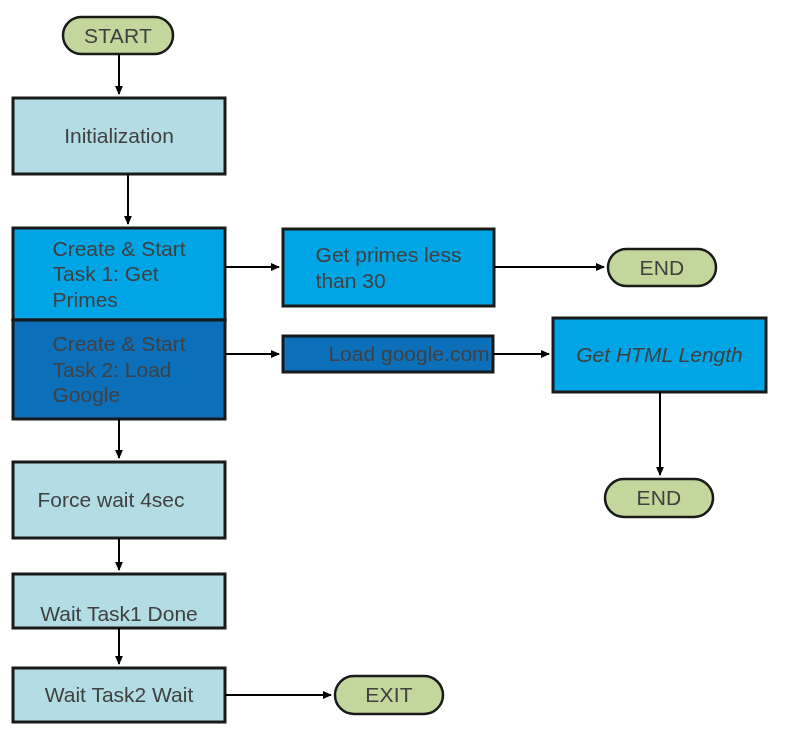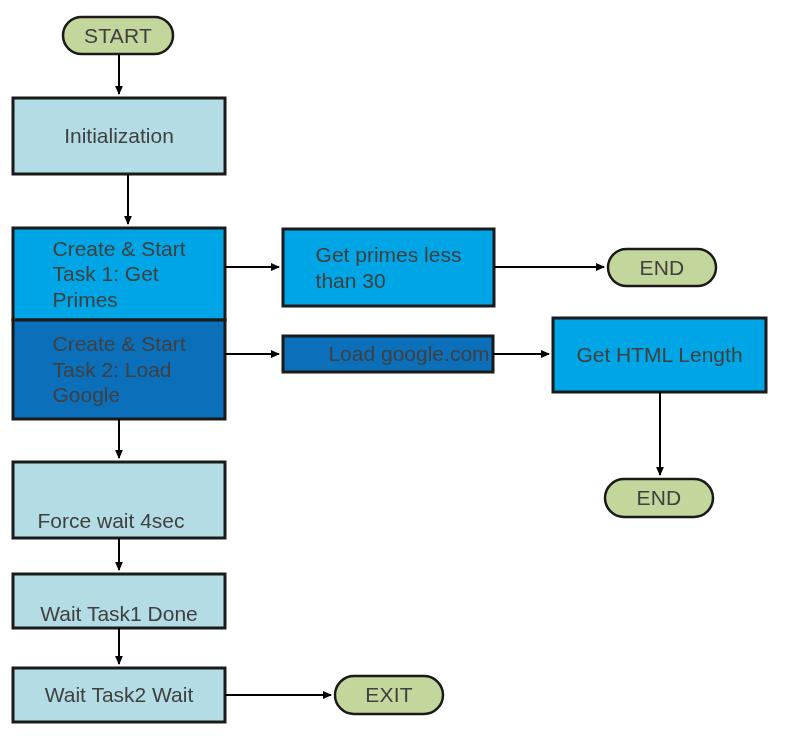--- a/index.html
+++ b/index.html
@@ -100,21 +100,21 @@
       <div class="node-label" style="left: 13px; top: 228px; width: 212px; height: 92px;">Create &amp; Start
 Task 1: Get
 Primes</div>
       <div class="node-label" style="left: 13px; top: 320px; width: 212px; height: 99px;">Create &amp; Start
 Task 2: Load
 Google</div>
       <div class="node-label" style="left: 283px; top: 229px; width: 211px; height: 77px;">Get primes less
 than 30</div>
       <div class="node-label term-label" style="left: 608px; top: 249px; width: 108px; height: 37px;">END</div>
       <div class="node-label" style="left: 283px; top: 336px; width: 210px; height: 36px; margin-left: 21px;">Load google.com</div>
-      <div class="node-label" style="left: 553px; top: 318px; width: 213px; height: 74px;">Get HTML Length</div>
+      <div class="node-label" style="left: 553px; top: 318px; width: 213px; height: 74px; font-style: italic;">Get HTML Length</div>
       <div class="node-label term-label" style="left: 605px; top: 479px; width: 108px; height: 38px;">END</div>
-      <div class="node-label" style="left: 13px; top: 462px; width: 196px; height: 76px; margin-top: 21px;">Force wait 4sec</div>
+      <div class="node-label" style="left: 13px; top: 462px; width: 196px; height: 76px;">Force wait 4sec</div>
       <div class="node-label" style="left: 13px; top: 574px; width: 212px; height: 54px; margin-top: 13px;">Wait Task1 Done</div>
       <div class="node-label" style="left: 13px; top: 668px; width: 212px; height: 54px;">Wait Task2 Wait</div>
       <div class="node-label term-label" style="left: 335px; top: 676px; width: 108px; height: 38px;">EXIT</div>
     </div>
 
 </div>
 
 </body></html>

